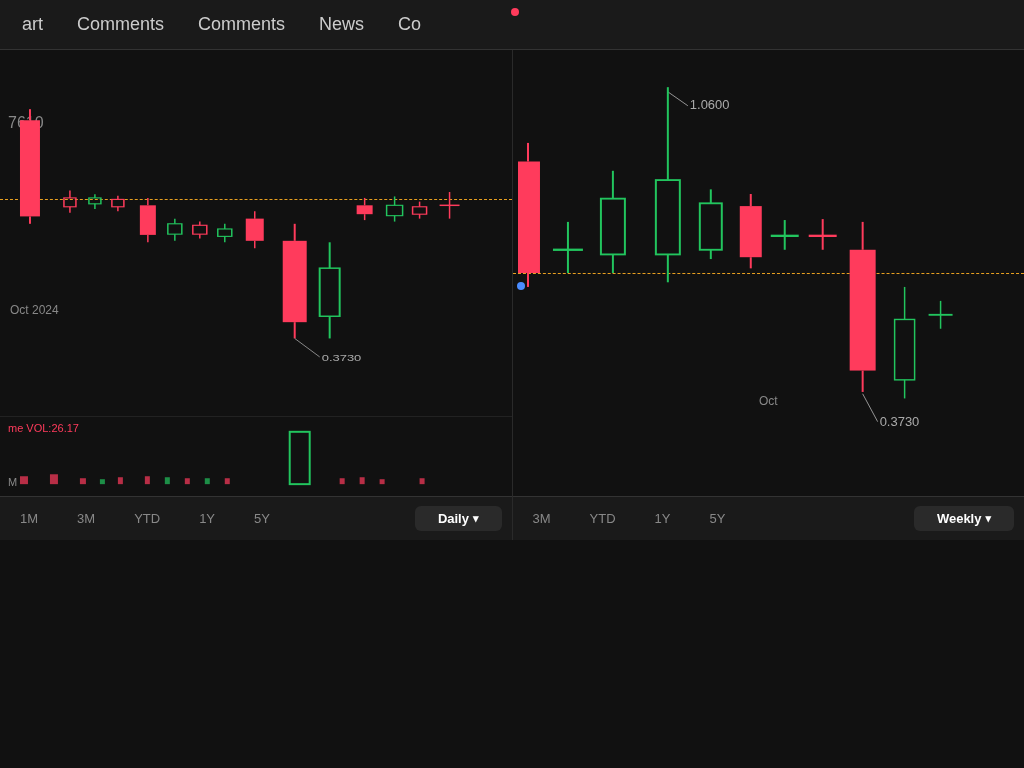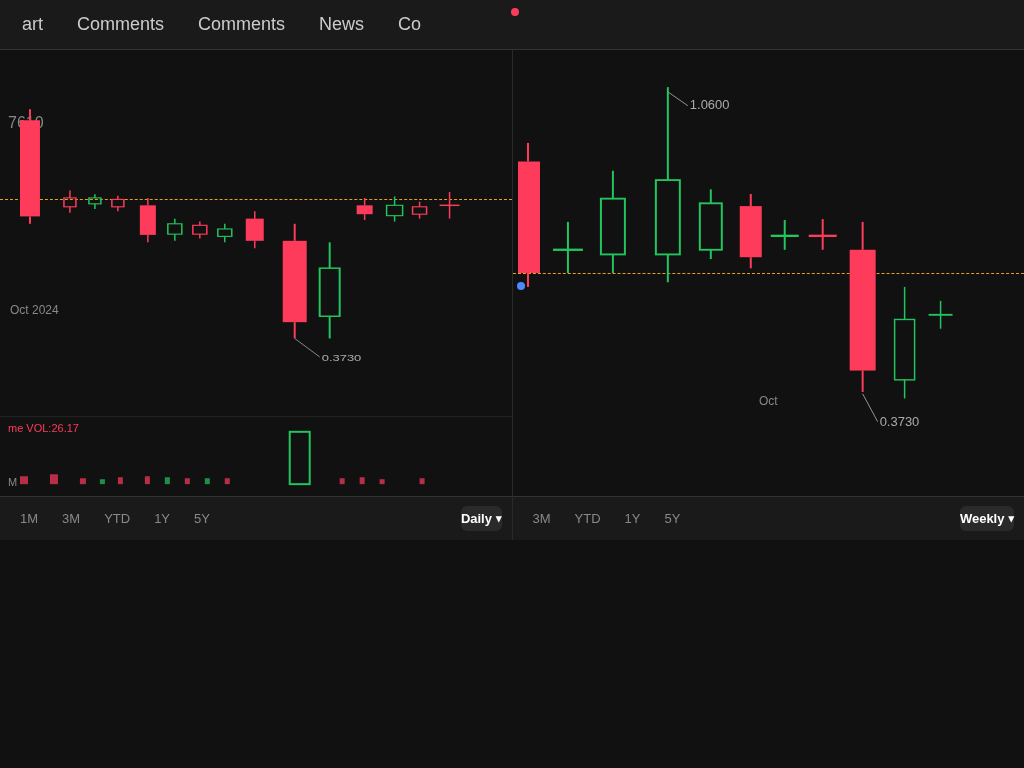--- a/index.html
+++ b/index.html
@@ -121,41 +121,41 @@
       color: #ff3b5c;
     }
 
     
     .bottom-bar {
       display: flex;
       align-items: center;
       background: #1a1a1a;
       height: 44px;
       padding: 0 10px;
-      gap: 4px;
+      gap: 19px;
       border-top: 1px solid #333;
     }
 
     .time-btn {
       color: #888;
       font-size: 13px;
       padding: 4px 10px;
       cursor: pointer;
       border-radius: 4px;
       background: transparent;
       border: none;
     }
 
     .interval-btn {
       margin-left: auto;
       background: #2a2a2a;
       color: #fff;
       border: none;
       border-radius: 6px;
-      padding: 5px 0;
+      padding: 5px 23px;
       font-size: 13px;
       font-weight: 600;
       cursor: pointer;
       display: flex;
       align-items: center;
       gap: 4px;
     }
     .interval-btn::after {
       content: '▾';
       font-size: 11px;

